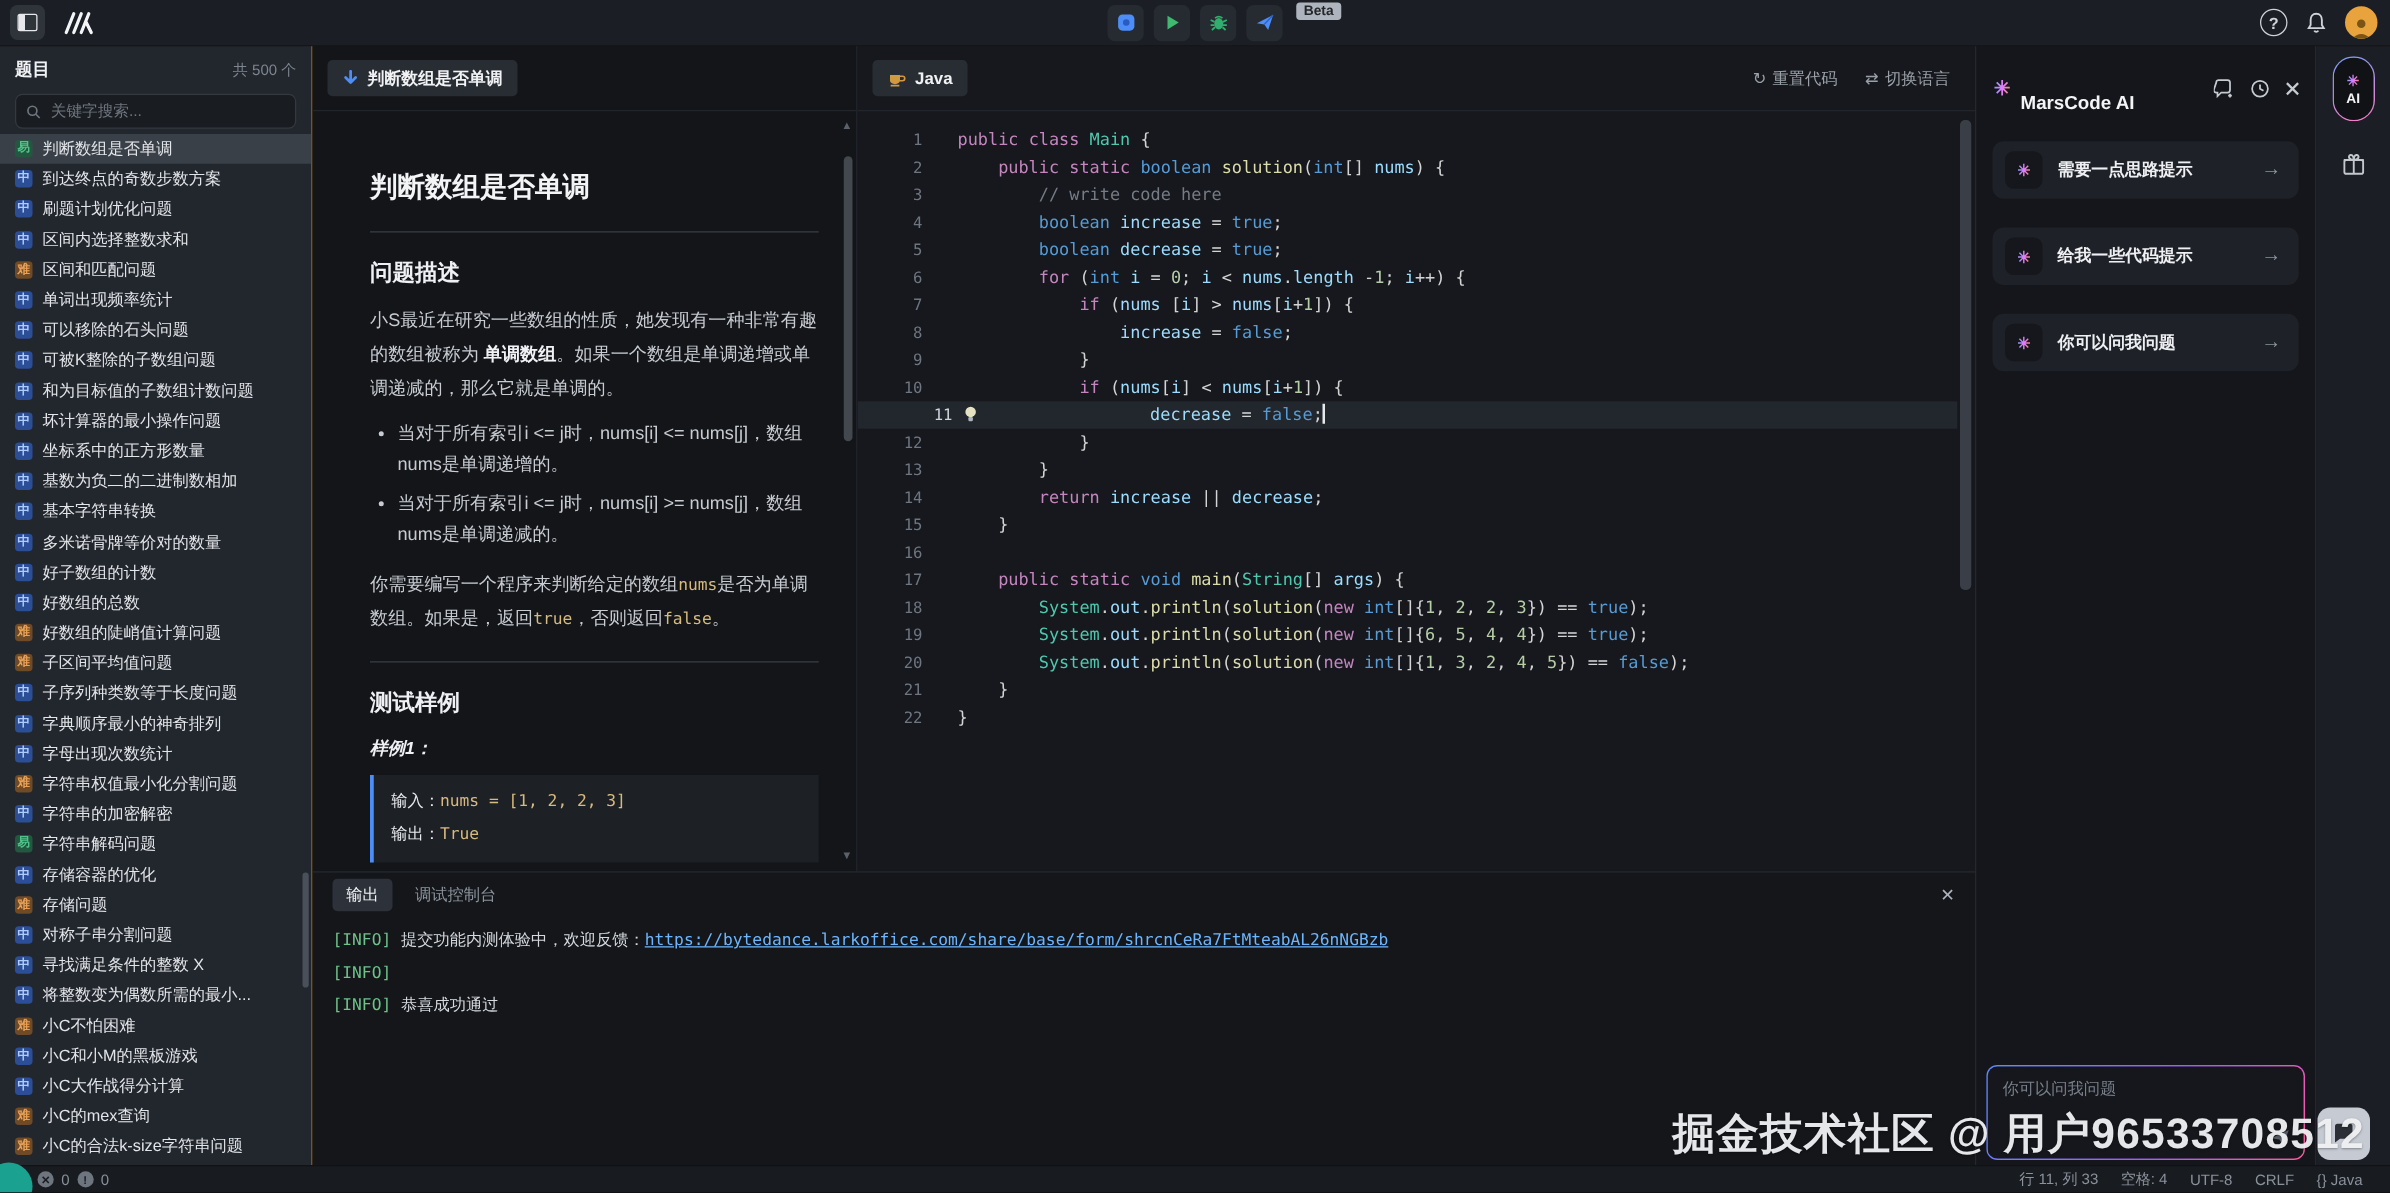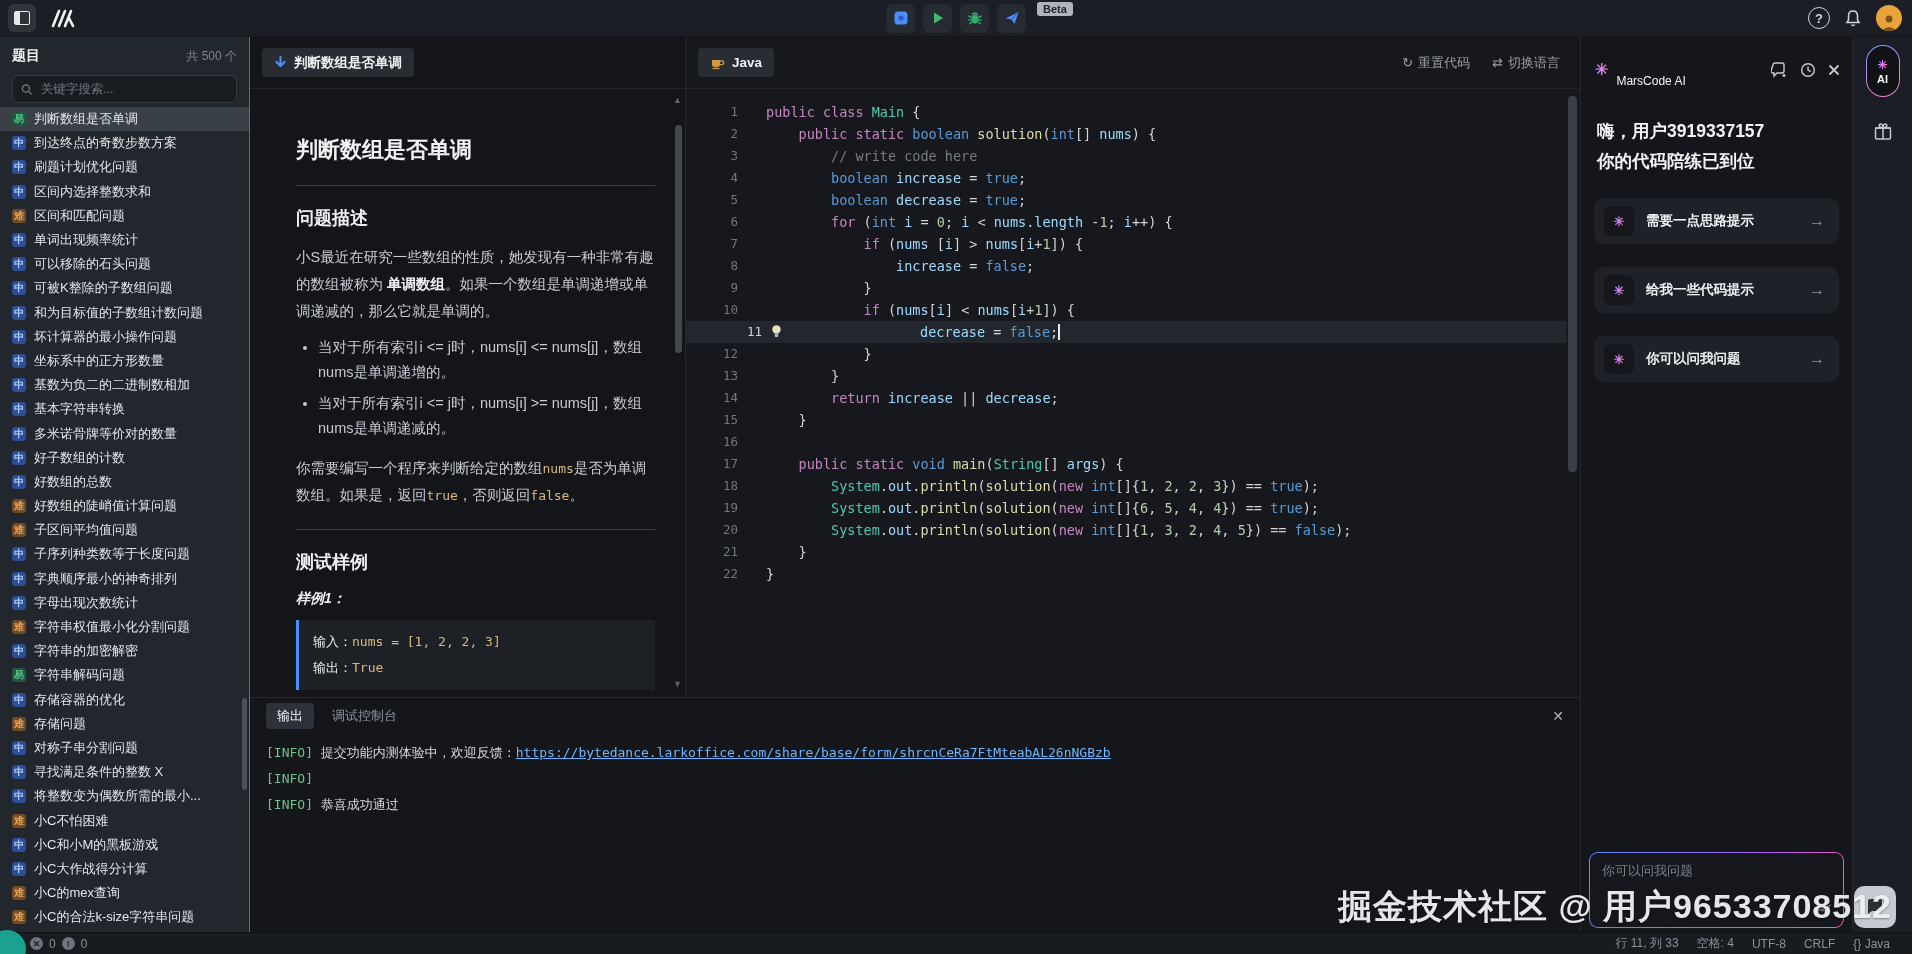--- a/index.html
+++ b/index.html
@@ -90,21 +90,21 @@
   .con-tab-active{background:#2c313a;color:#f0f2f4;font-weight:400;border-radius:4px;padding:4px 11px;font-size:13px;}
   .con-tab{color:#8b949e;font-size:13px;}
   .con-close{margin-left:auto;color:#aeb4bd;font-size:14px;}
   #conlines{padding:6px 0 0 16px;font-family:"DejaVu Sans Mono",monospace;font-size:13px;line-height:26px;}
   .con-tag{color:var(--info);}
   .con-link{color:var(--link);text-decoration:underline;}
   
   .ai{position:absolute;left:1580px;top:37px;width:273px;bottom:22px;background:#14161b;border-left:1px solid #23272e;
       border-right:1px solid #23272e;box-sizing:border-box;}
   .ai-head{display:flex;align-items:center;padding:14px 12px 0 14px;gap:8px;}
-  .ai-title{font-weight:400;font-size:12px;color:#f2f4f6;margin-top:23px;}
+  .ai-title{font-weight:700;font-size:15px;color:#f2f4f6;margin-top:23px;}
   .ai-hicons{margin-left:auto;display:flex;gap:12px;align-items:center;color:#c6cbd2;}
   .spark{font-weight:700;background:linear-gradient(100deg,#7aa2ff,#e879f9 55%,#fb923c);
          -webkit-background-clip:text;background-clip:text;color:transparent;font-size:16px;}
   .ai-greet{padding:28px 14px 0 16px;font-size:17.5px;font-weight:700;color:#f4f6f8;line-height:30px;}
   #cards{padding:22px 13px 0 13px;display:flex;flex-direction:column;gap:23px;}
   .card{background:#1e2127;border-radius:9px;height:46px;display:flex;align-items:center;padding:0 14px 0 10px;gap:12px;}
   .card .cicon{width:30px;height:30px;background:#15171c;border-radius:7px;display:flex;align-items:center;justify-content:center;}
   .card .clabel{font-weight:700;font-size:13.5px;color:#eef0f3;}
   .card .arrow{margin-left:auto;color:#8b949e;font-size:16px;}
   .chat{position:absolute;left:8px;right:8px;bottom:4px;height:76px;border-radius:9px;background:#15171c;
@@ -454,24 +454,20 @@
           </svg>
         <svg width="16" height="16" viewBox="0 0 16 16" data-interactable="true">
             <circle cx="8" cy="8" r="6.3" fill="none" stroke="#c6cbd2" stroke-width="1.4"></circle>
             <path d="M8 4.5 V8 L10.8 9.6" stroke="#c6cbd2" stroke-width="1.4" fill="none"></path>
           </svg>
         <svg width="12" height="12" viewBox="0 0 12 12" data-interactable="true">
             <path d="M1.5 1.5 L10.5 10.5 M10.5 1.5 L1.5 10.5" stroke="#c6cbd2" stroke-width="1.8"></path>
           </svg>
       </span>
     </div>
-    <div class="ai-greet" data-interactable="false">
-      <div data-interactable="false">嗨，用户3919337157</div>
-      <div data-interactable="false">你的代码陪练已到位</div>
-    </div>
     <div id="cards" data-interactable="false">
         <div class="card" data-interactable="true">
           <span class="cicon" data-interactable="false">
             <span class="spark" style="font-size:13px">✳</span>
           </span>
           <span class="clabel" data-interactable="false">需要一点思路提示</span>
           <span class="arrow" data-interactable="false">→</span>
         </div>
         <div class="card" data-interactable="true">
           <span class="cicon" data-interactable="false">

